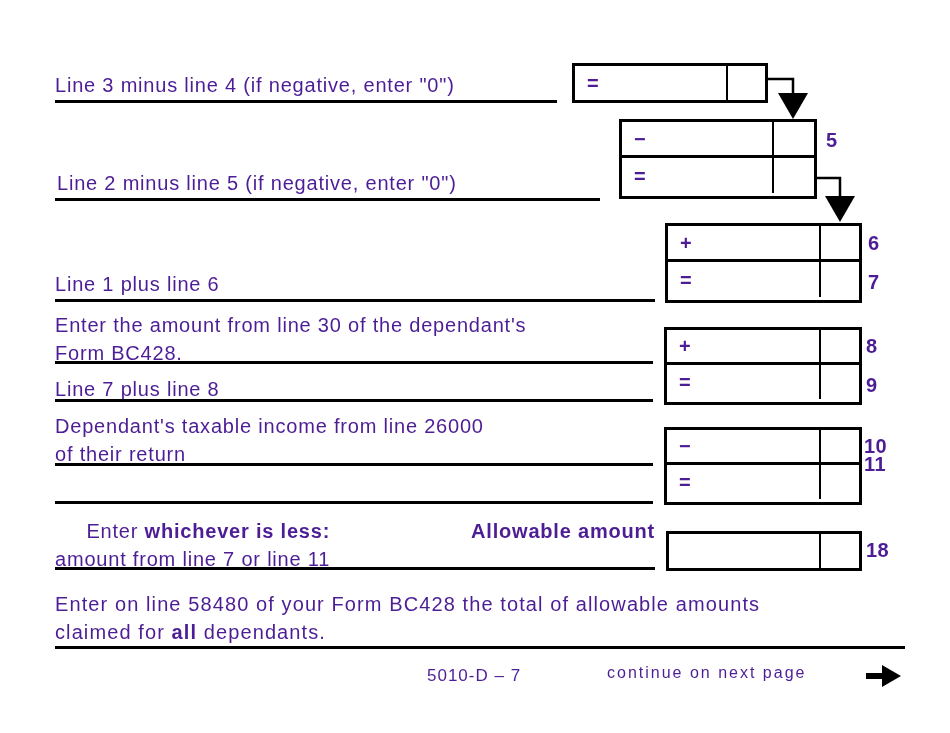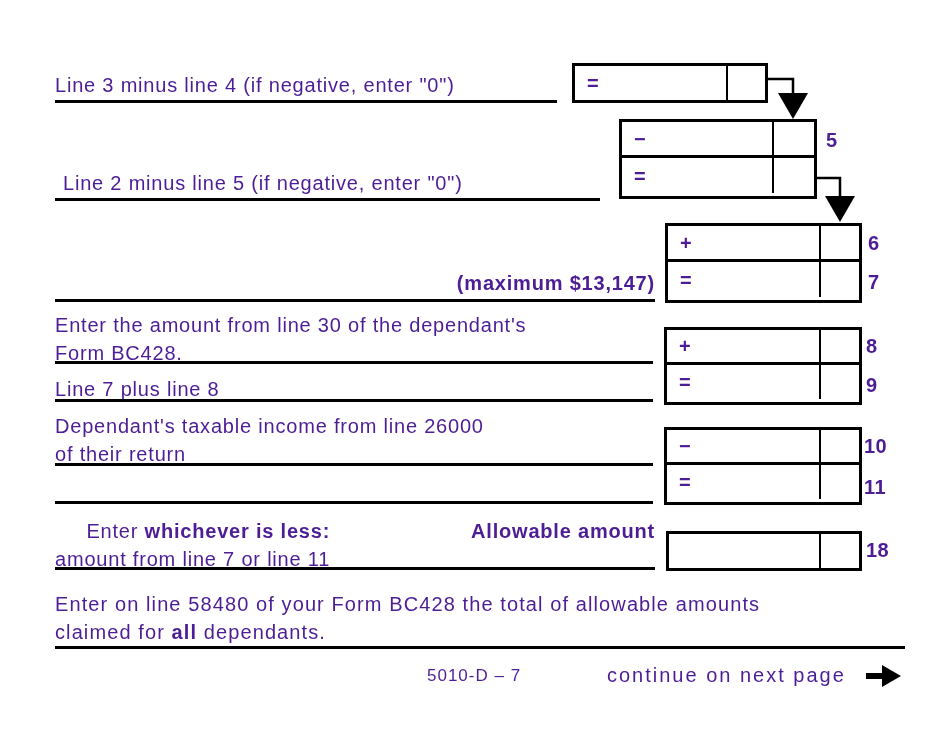--- a/index.html
+++ b/index.html
@@ -13,34 +13,34 @@
   .rightalign{text-align:right;}
   .rule{position:absolute;height:3px;background:#000;}
   .abox{position:absolute;border:3px solid #000;background:#fff;box-sizing:border-box;}
   .brow{position:relative;box-sizing:border-box;width:100%;}
   .brow.split{border-bottom:3px solid #000;}
   .vdiv{position:absolute;top:0;bottom:0;width:2px;background:#000;}
   .op{position:absolute;left:12px;top:50%;transform:translateY(-50%);font-size:20px;font-weight:bold;letter-spacing:0;}
   .num{position:absolute;font-size:20px;font-weight:bold;letter-spacing:0.5px;}
   .arrow{position:absolute;}
   .footer-page{position:absolute;font-size:17px;letter-spacing:1px;}
-  .footer-cont{position:absolute;font-size:20px;letter-spacing:2px;white-space:nowrap;}
+  .footer-cont{position:absolute;font-size:16px;letter-spacing:2px;white-space:nowrap;}
 </style>
 </head>
 <body>
 
 <div class="page">
 
   <div class="lbl" style="left:55px;top:73px;">Line 3 minus line 4 (if negative, enter "0")</div>
   <div class="rule" style="left:55px;top:100px;width:502px;"></div>
 
-  <div class="lbl" style="left:63px;top:171px;">Line 2 minus line 5 (if negative, enter "0")</div>
+  <div class="lbl" style="left:57px;top:171px;">Line 2 minus line 5 (if negative, enter "0")</div>
   <div class="rule" style="left:55px;top:198px;width:545px;"></div>
 
-  <div class="lbl bold rightalign" style="left:355px;top:271px;width:300px;">(maximum $13,147)</div>
+  <div class="lbl" style="left:55px;top:272px;">Line 1 plus line 6</div>
   <div class="rule" style="left:55px;top:299px;width:600px;"></div>
 
   <div class="lbl lbl2" style="left:55px;top:311px;">
     <span>Enter the amount from line 30 of the dependant's</span><br>
     <span>Form BC428.</span>
   </div>
   <div class="rule" style="left:55px;top:361px;width:598px;"></div>
 
   <div class="lbl" style="left:55px;top:377px;">Line 7 plus line 8</div>
   <div class="rule" style="left:55px;top:399px;width:598px;"></div>
@@ -128,21 +128,21 @@
     <div class="brow split" style="height:35px;">
       <span class="op">−</span>
       <div class="vdiv" style="left:152px;"></div>
     </div>
     <div class="brow" style="height:34px;">
       <span class="op">=</span>
       <div class="vdiv" style="left:152px;"></div>
     </div>
   </div>
   <div class="num" style="left:864px;top:435px;">10</div>
-  <div class="num" style="left:864px;top:476px;">11</div>
+  <div class="num" style="left:864px;top:453px;">11</div>
 
   <div class="abox" style="left:666px;top:531px;width:196px;height:40px;">
     <div class="brow" style="height:34px;">
       <div class="vdiv" style="left:150px;"></div>
     </div>
   </div>
   <div class="num" style="left:866px;top:539px;">18</div>
 
   <div class="footer-page" style="left:427px;top:666px;">5010-D – 7</div>
   <div class="footer-cont" style="left:607px;top:664px;">continue on next page</div>

